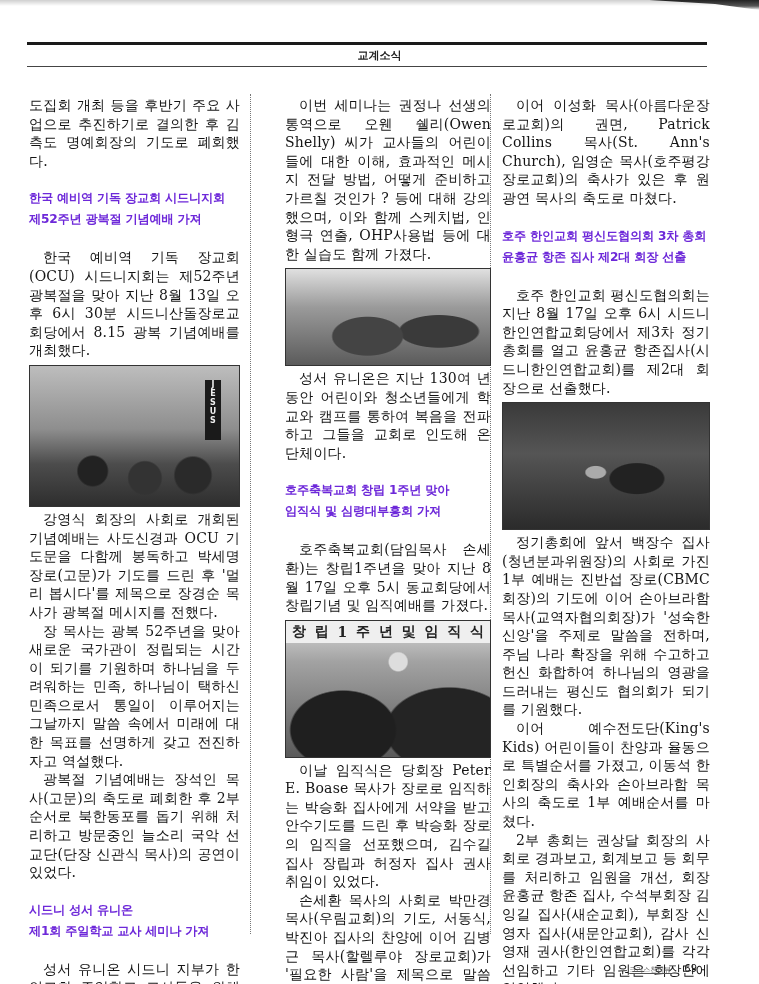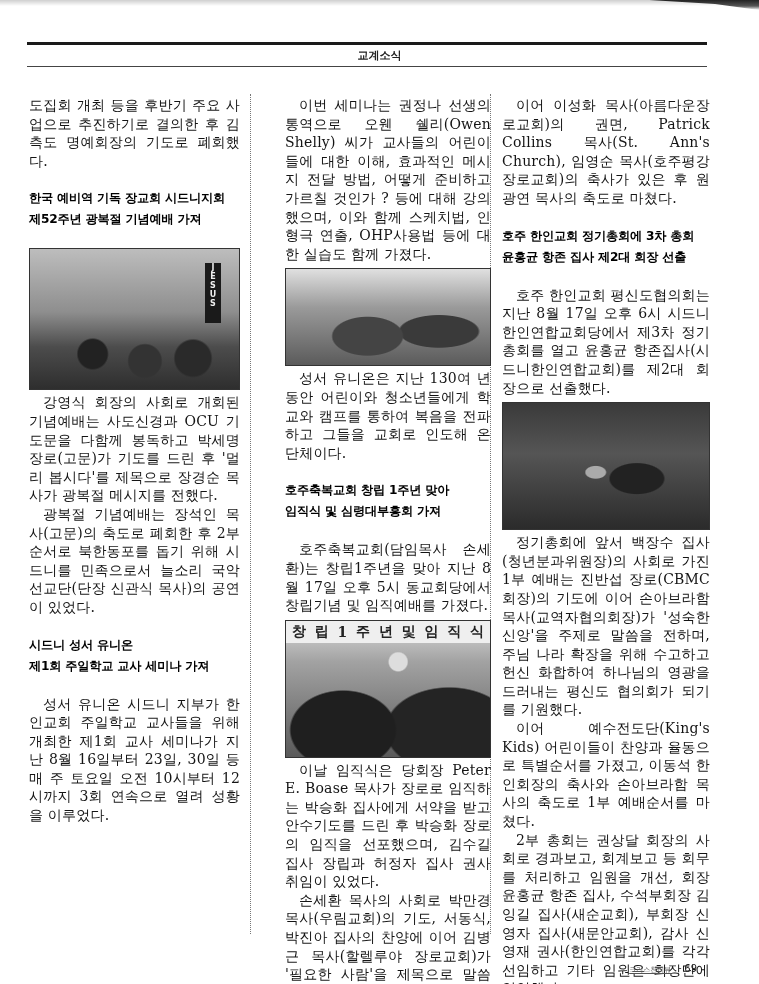--- a/index.html
+++ b/index.html
@@ -10,21 +10,21 @@
   .rule-bot { position:absolute; left:27px; top:66px; width:680px; height:1px; background:#444; }
   .section-label { position:absolute; left:0; width:759px; top:48px; text-align:center; font-family:"DejaVu Sans", sans-serif; font-size:11px; font-weight:bold; color:#222; }
   .col { position:absolute; top:96px; }
   .col1 { left:29px; width:211px; }
   .col2 { left:285px; width:206px; }
   .col3 { left:502px; width:208px; }
   .divider { position:absolute; top:94px; width:0; height:840px; border-left:1px dotted #777; }
   .d1 { left:250px; } .d2 { left:490px; }
   p.body { margin:0; font-size:14px; line-height:18.6px; text-align:justify; text-align-last:left; letter-spacing:0.2px; }
   p.indent { text-indent:1em; }
-  h3.headline { margin:18px 0 18px 0; font-family:"DejaVu Sans", sans-serif; font-size:12.2px; line-height:21px; font-weight:bold; color:#000000; letter-spacing:-0.2px; }
+  h3.headline { margin:18px 0 18px 0; font-family:"DejaVu Sans", sans-serif; font-size:12.2px; line-height:21px; font-weight:bold; color:#6d28d9; letter-spacing:-0.2px; }
   .photo { position:relative; margin:5px 0 3px 0; border:1px solid #333; overflow:hidden; background:#777; }
   .ph1 { height:140px; background:
       radial-gradient(circle at 30% 75%, #222 0 8%, transparent 9%),
       radial-gradient(circle at 55% 80%, #333 0 10%, transparent 11%),
       radial-gradient(circle at 78% 78%, #2a2a2a 0 9%, transparent 10%),
       linear-gradient(to bottom,#bdbdbd 0%,#8e8e8e 45%,#4c4c4c 70%,#2e2e2e 100%); }
   .ph2 { height:96px; background:
       radial-gradient(ellipse at 40% 70%, #444 0 20%, transparent 21%),
       radial-gradient(ellipse at 75% 65%, #3a3a3a 0 18%, transparent 19%),
       linear-gradient(to bottom,#e0e0e0 0%,#9a9a9a 40%,#5b5b5b 100%); }
@@ -55,25 +55,27 @@
 
 <div class="divider d1"></div>
 <div class="divider d2"></div>
 
 <div class="col col1">
   <p class="body">도집회 개최 등을 후반기 주요 사업으로 추진하기로 결의한 후 김측도 명예회장의 기도로 폐회했다.</p>
   <h3 class="headline">
     <span>한국 예비역 기독 장교회 시드니지회</span><br>
     <span>제52주년 광복절 기념예배 가져</span>
   </h3>
+  <p class="body indent">한국 예비역 기독 장교회(OCU) 시드니지회는 제52주년 광복절을 맞아 지난 8월 13일 오후 6시 30분 시드니산돌장로교회당에서 8.15 광복 기념예배를 개최했다.</p>
   <div class="photo ph1">
     <div class="jesus-banner"><span style="writing-mode:vertical-rl;text-orientation:upright;">JESUS</span></div>
   </div>
   <p class="body indent">강영식 회장의 사회로 개회된 기념예배는 사도신경과 OCU 기도문을 다함께 봉독하고 박세명 장로(고문)가 기도를 드린 후 '멀리 봅시다'를 제목으로 장경순 목사가 광복절 메시지를 전했다.</p>
-  <p class="body indent">광복절 기념예배는 장석인 목사(고문)의 축도로 폐회한 후 2부 순서로 북한동포를 돕기 위해 시드니를 민족으로서 늘소리 국악 선교단(단장 신관식 목사)의 공연이 있었다.</p>
+  <p class="body indent">장 목사는 광복 52주년을 맞아 새로운 국가관이 정립되는 시간이 되기를 기원하며 하나님을 두려워하는 민족, 하나님이 택하신 민족으로서 통일이 이루어지는 그날까지 말씀 속에서 미래에 대한 목표를 선명하게 갖고 전진하자고 역설했다.</p>
+  <p class="body indent">광복절 기념예배는 장석인 목사(고문)의 축도로 폐회한 후 2부 순서로 북한동포를 돕기 위해 처리하고 방문중인 늘소리 국악 선교단(단장 신관식 목사)의 공연이 있었다.</p>
   <h3 class="headline">
     <span>시드니 성서 유니온</span><br>
     <span>제1회 주일학교 교사 세미나 가져</span>
   </h3>
   <p class="body indent">성서 유니온 시드니 지부가 한인교회 주일학교 교사들을 위해 개최한 제1회 교사 세미나가 지난 8월 16일부터 23일, 30일 등 매 주 토요일 오전 10시부터 12시까지 3회 연속으로 열려 성황을 이루었다.</p>
 </div>
 
 <div class="col col2">
   <p class="body indent">이번 세미나는 권정나 선생의 통역으로 오웬 쉘리(Owen Shelly) 씨가 교사들의 어린이들에 대한 이해, 효과적인 메시지 전달 방법, 어떻게 준비하고 가르칠 것인가 ? 등에 대해 강의했으며, 이와 함께 스케치법, 인형극 연출, OHP사용법 등에 대한 실습도 함께 가졌다.</p>
   <div class="photo ph2"></div>
@@ -96,21 +98,21 @@
       <span>식</span>
     </div>
   </div>
   <p class="body indent">이날 임직식은 당회장 Peter E. Boase 목사가 장로로 임직하는 박승화 집사에게 서약을 받고 안수기도를 드린 후 박승화 장로의 임직을 선포했으며, 김수길 집사 장립과 허정자 집사 권사 취임이 있었다.</p>
   <p class="body indent">손세환 목사의 사회로 박만경 목사(우림교회)의 기도, 서동식, 박진아 집사의 찬양에 이어 김병근 목사(할렐루야 장로교회)가 '필요한 사람'을 제목으로 말씀을 전했으며, 이어 임직식을 가졌다.</p>
 </div>
 
 <div class="col col3">
   <p class="body indent">이어 이성화 목사(아름다운장로교회)의 권면, Patrick Collins 목사(St. Ann's Church), 임영순 목사(호주평강장로교회)의 축사가 있은 후 원광연 목사의 축도로 마쳤다.</p>
   <h3 class="headline">
-    <span>호주 한인교회 정기총회에 3차 총회</span><br>
+    <span>호주 한인교회 평신도협의회 3차 총회</span><br>
     <span>윤홍균 항존 집사 제2대 회장 선출</span>
   </h3>
   <p class="body indent">호주 한인교회 평신도협의회는 지난 8월 17일 오후 6시 시드니한인연합교회당에서 제3차 정기총회를 열고 윤홍균 항존집사(시드니한인연합교회)를 제2대 회장으로 선출했다.</p>
   <div class="photo ph4"></div>
   <p class="body indent">정기총회에 앞서 백장수 집사(청년분과위원장)의 사회로 가진 1부 예배는 진반섭 장로(CBMC 회장)의 기도에 이어 손아브라함 목사(교역자협의회장)가 '성숙한 신앙'을 주제로 말씀을 전하며, 주님 나라 확장을 위해 수고하고 헌신 화합하여 하나님의 영광을 드러내는 평신도 협의회가 되기를 기원했다.</p>
   <p class="body indent">이어 예수전도단(King's Kids) 어린이들이 찬양과 율동으로 특별순서를 가졌고, 이동석 한인회장의 축사와 손아브라함 목사의 축도로 1부 예배순서를 마쳤다.</p>
   <p class="body indent">2부 총회는 권상달 회장의 사회로 경과보고, 회계보고 등 회무를 처리하고 임원을 개선, 회장 윤홍균 항존 집사, 수석부회장 김잉길 집사(새순교회), 부회장 신영자 집사(새문안교회), 감사 신영재 권사(한인연합교회)를 각각 선임하고 기타 임원은 회장단에 일임했다.</p>
 </div>
 
 <div class="footer">

